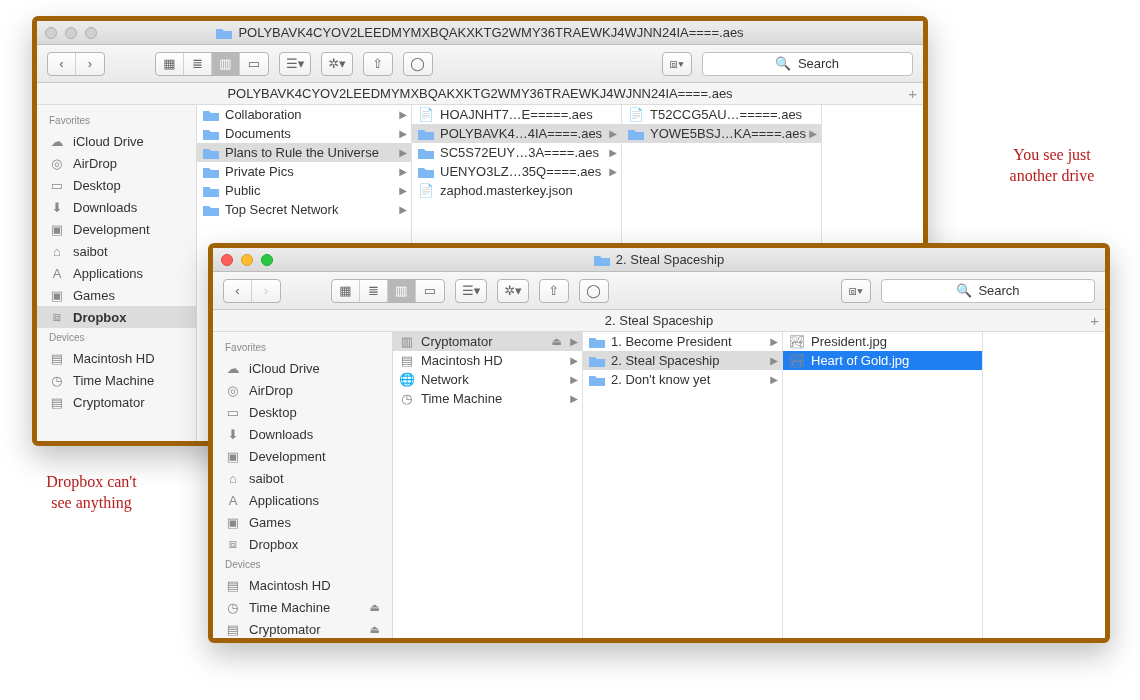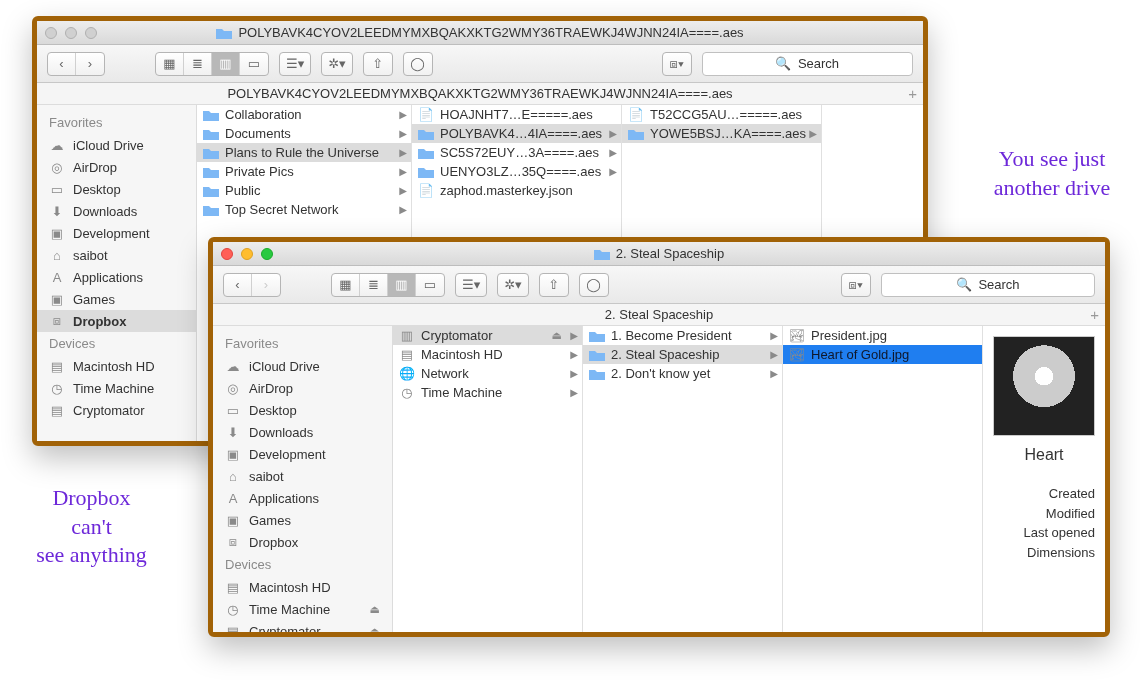--- a/index.html
+++ b/index.html
@@ -18,44 +18,44 @@
 .seg>div{width:28px;display:flex;align-items:center;justify-content:center;border-right:1px solid #d0d0d0;color:#666}
 .seg>div:last-child{border-right:none}
 .seg .on{background:#b8b8b8;color:#fff}
 .btn{border:1px solid #b5b5b5;border-radius:4px;height:24px;min-width:30px;background:linear-gradient(#fff,#f1f1f1);display:flex;align-items:center;justify-content:center;color:#666;padding:0 6px}
 .search{flex:1;max-width:260px;height:24px;border:1px solid #c0c0c0;border-radius:4px;background:#fff;display:flex;align-items:center;justify-content:center;color:#9a9a9a;gap:6px}
 .pathbar{height:22px;border-bottom:1px solid #dcdcdc;background:#f5f5f5;font-size:11px;color:#777;display:flex;align-items:center;padding:0 12px;position:relative}
 .pathbar .txt{flex:1;text-align:center}
 .plus{position:absolute;right:6px;top:2px;color:#999;font-size:15px}
 .body{display:flex;height:calc(100% - 84px);background:#fff}
 .sidebar{width:160px;background:#f6f6f6;border-right:1px solid #dcdcdc;padding:6px 0;overflow:hidden}
-.shead{font-size:13px;color:#8a8a8a;font-weight:500;padding:4px 12px}
+.shead{font-size:10px;color:#8a8a8a;font-weight:500;padding:4px 12px}
 .sitem{display:flex;align-items:center;gap:8px;height:22px;padding:0 12px;color:#4a4a4a;font-size:13px}
 .sitem.sel{background:#dcdcdc}
 .sitem.sel b{font-weight:600}
 .ic{width:16px;height:16px;display:flex;align-items:center;justify-content:center;color:#8a8a8a;flex:none}
 .col{border-right:1px solid #e0e0e0;overflow:hidden}
 .row{display:flex;align-items:center;height:19px;padding:0 6px;gap:6px;position:relative;font-size:12px;color:#333;white-space:nowrap}
 .row .chev{position:absolute;right:4px;color:#8a8a8a;font-size:10px}
 .row.sel{background:#dcdcdc}
 .row.selblue{background:#1f7ef0;color:#fff}
 .fold{width:16px;height:12px}
-.callout{position:absolute;font-family:Georgia,serif;font-size:22px;color:#6d28d9;text-align:center;line-height:1.3}
+.callout{position:absolute;font-family:Georgia,serif;font-size:16px;color:#b91c1c;text-align:center;line-height:1.3}
 .spacer{flex:1}
 svg{display:block}
 .preview{flex:1;padding:10px;text-align:center;color:#555}
 .preview .img{width:100%;height:100px;background:radial-gradient(circle at 50% 40%,#fff 0 12%,#ccc 0 40%,#222 0);border:1px solid #ccc}
 .preview .name{margin-top:10px;font-size:16px;color:#333}
 .preview .meta{margin-top:20px;font-size:11px;color:#888;text-align:right;line-height:1.5}
 .eject{color:#8a8a8a;font-size:11px;margin-left:auto}
 </style>
 </head>
 <body>
 
-<div class="callout" style="left:34px;top:484px;width:115px">Dropbox can't<br>see anything</div>
+<div class="callout" style="left:34px;top:472px;width:115px">Dropbox can't<br>see anything</div>
 <div class="callout" style="right:18px;top:145px;width:140px">You see just<br>another drive</div>
 
 <div class="win" style="left:32px;top:16px;width:896px;height:430px">
   <div class="titlebar">
     <div class="traffic">
       <div class="dot dim"></div>
       <div class="dot dim"></div>
       <div class="dot dim"></div>
     </div>
     <div class="title">
@@ -234,21 +234,21 @@
           </svg>
           <span>YOWE5BSJ…KA====.aes</span>
           <span class="chev">▶</span>
         </div>
     </div>
 
     <div class="col" style="flex:1;border-right:none"></div>
   </div>
 </div>
 
-<div class="win" style="left:208px;top:237px;width:902px;height:400px">
+<div class="win" style="left:208px;top:243px;width:902px;height:400px">
   <div class="titlebar">
     <div class="traffic">
       <div class="dot red"></div>
       <div class="dot yellow"></div>
       <div class="dot green"></div>
     </div>
     <div class="title">
       <svg class="fold" viewBox="0 0 16 12">
           <path d="M0 2h6l2 2h8v8H0z" fill="#7db8f5"></path>
         </svg>
@@ -386,28 +386,18 @@
         </div>
     </div>
 
     <div class="col" style="width:200px">
       <div class="row">
           <span class="ic">🏞</span>
           <span>President.jpg</span>
         </div>
       <div class="row selblue">
           <span class="ic">🏞</span>
-          <span style="color:#0f172a">Heart of Gold.jpg</span>
-        </div>
-    </div>
-
-    <div class="preview">
-      <div class="img"></div>
-      <div class="name">Heart</div>
-      <div class="meta">
-        <div>Created</div>
-        <div>Modified</div>
-        <div>Last opened</div>
-        <div>Dimensions</div>
-      </div>
-    </div>
+          <span style="color:#ffffff">Heart of Gold.jpg</span>
+        </div>
+    </div>
+
   </div>
 </div>
 
 </body></html>

